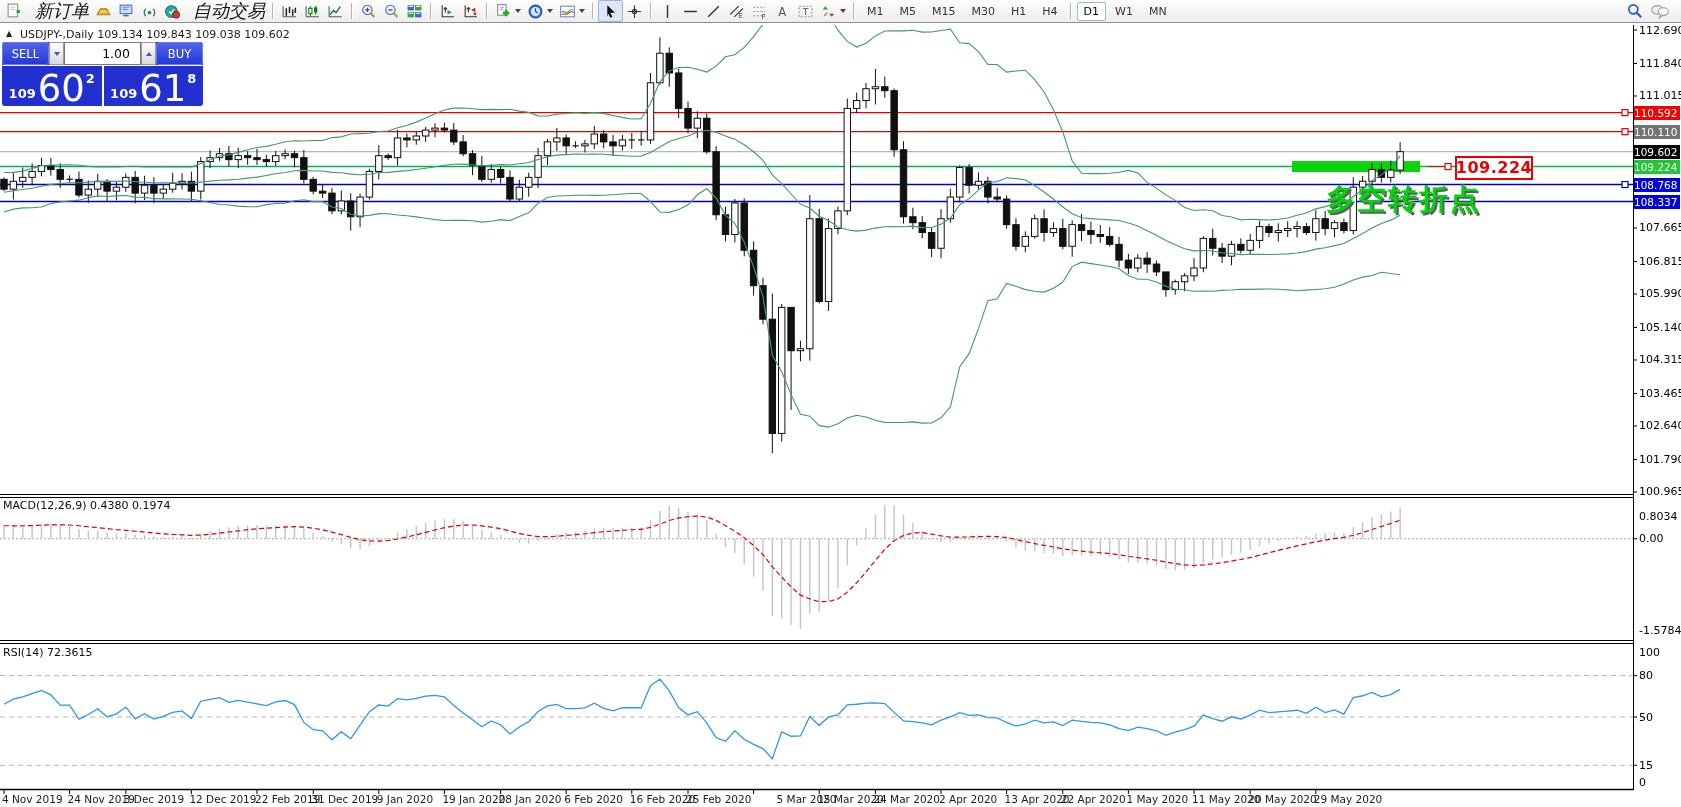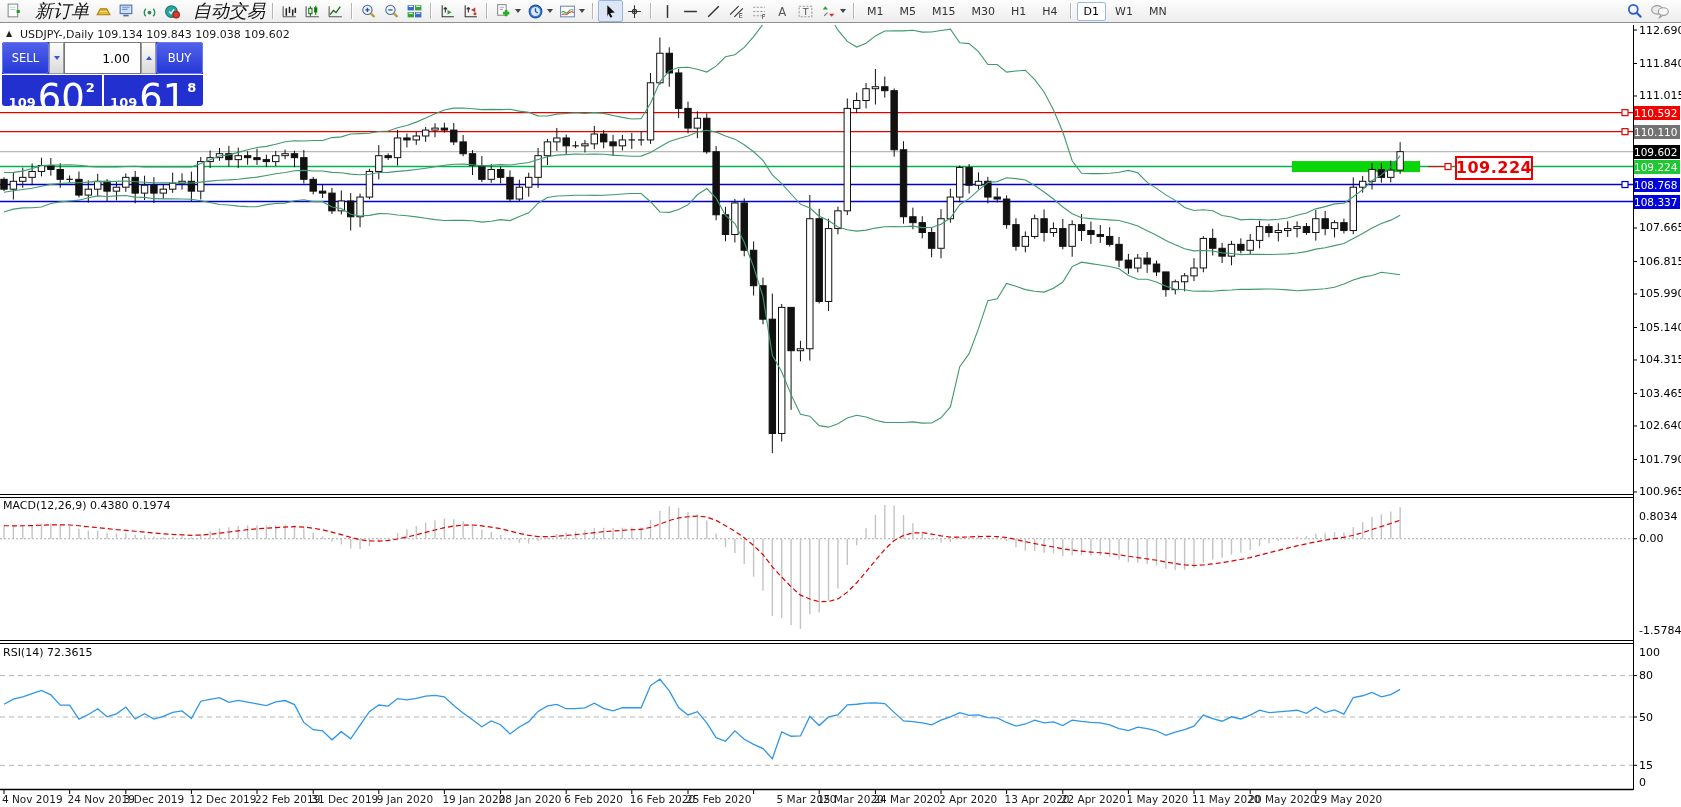--- a/index.html
+++ b/index.html
@@ -21,21 +21,21 @@
   .charttitle{position:absolute;left:20px;top:28px;font-size:11px;color:#1a1a1a;white-space:nowrap;}
   .collapse-tri{position:absolute;left:6px;top:29px;font-size:8px;color:#222;}
   .axis-label{position:absolute;font-size:11px;color:#000;white-space:nowrap;}
   .badge{position:absolute;left:1634px;width:46px;height:14px;color:#fff;font-size:10.5px;
          display:flex;align-items:center;justify-content:flex-start;padding-left:0;box-sizing:border-box;}
   .datelabel{position:absolute;top:793px;font-size:10.5px;color:#1a1a1a;white-space:nowrap;}
   .indlabel{position:absolute;font-size:11px;color:#0a0a0a;white-space:nowrap;}
   
   #trade{position:absolute;left:2px;top:42px;width:201px;height:64px;background:#2130cf;
          border-radius:3px;overflow:hidden;}
-  .trow{display:flex;height:32px;}
+  .trow{display:flex;height:23px;}
   .tradebtn{width:47px;background:linear-gradient(#5062e8,#2639d8);color:#fff;font-size:11.5px;
             display:flex;align-items:center;justify-content:center;border:1px solid #6b7bee;border-radius:3px;box-sizing:border-box;}
   .stepbtn{width:15px;background:linear-gradient(#fefefe,#d9d9d9);border:1px solid #999;box-sizing:border-box;
            display:flex;align-items:center;justify-content:center;}
   .steparrow-up{width:0;height:0;border-left:3px solid transparent;border-right:3px solid transparent;border-bottom:4px solid #3a57c8;}
   .steparrow-dn{width:0;height:0;border-left:3px solid transparent;border-right:3px solid transparent;border-top:4px solid #3a57c8;}
   #vol{flex:1;border:1px solid #777;background:#fff;color:#000;font-size:12.5px;text-align:right;
        padding:0 10px 0 0;font-family:"DejaVu Sans",sans-serif;box-sizing:border-box;min-width:0;}
   .prices{display:flex;height:42px;border-top:1px solid #fff;}
   .pcell{flex:1;display:flex;align-items:flex-end;justify-content:center;color:#fff;padding-bottom:4px;}
@@ -820,20 +820,21 @@
       </div>
       <div class="pcell">
         <span class="ph">109</span>
         <span class="pbig">61</span>
         <span class="psup">8</span>
       </div>
     </div>
   </div>
 
   <div id="pricetag" style="top: 155.56px;">109.224</div>
+  <div id="cnnote" style="top: 180px;">多空转折点</div>
 
   <div class="indlabel" style="left:3px;top:499px;">MACD(12,26,9) 0.4380 0.1974</div>
   <div class="indlabel" style="left:3px;top:646px;">RSI(14) 72.3615</div>
 
   <div id="price-axis">
       <div class="axis-label" style="left:1639px;top:23.5px;">112.690</div>
       <div class="axis-label" style="left:1639px;top:56.989999999999775px;">111.840</div>
       <div class="axis-label" style="left:1639px;top:89.49499999999989px;">111.015</div>
       <div class="axis-label" style="left:1639px;top:221.48499999999964px;">107.665</div>
       <div class="axis-label" style="left:1639px;top:254.97500000000002px;">106.815</div>

